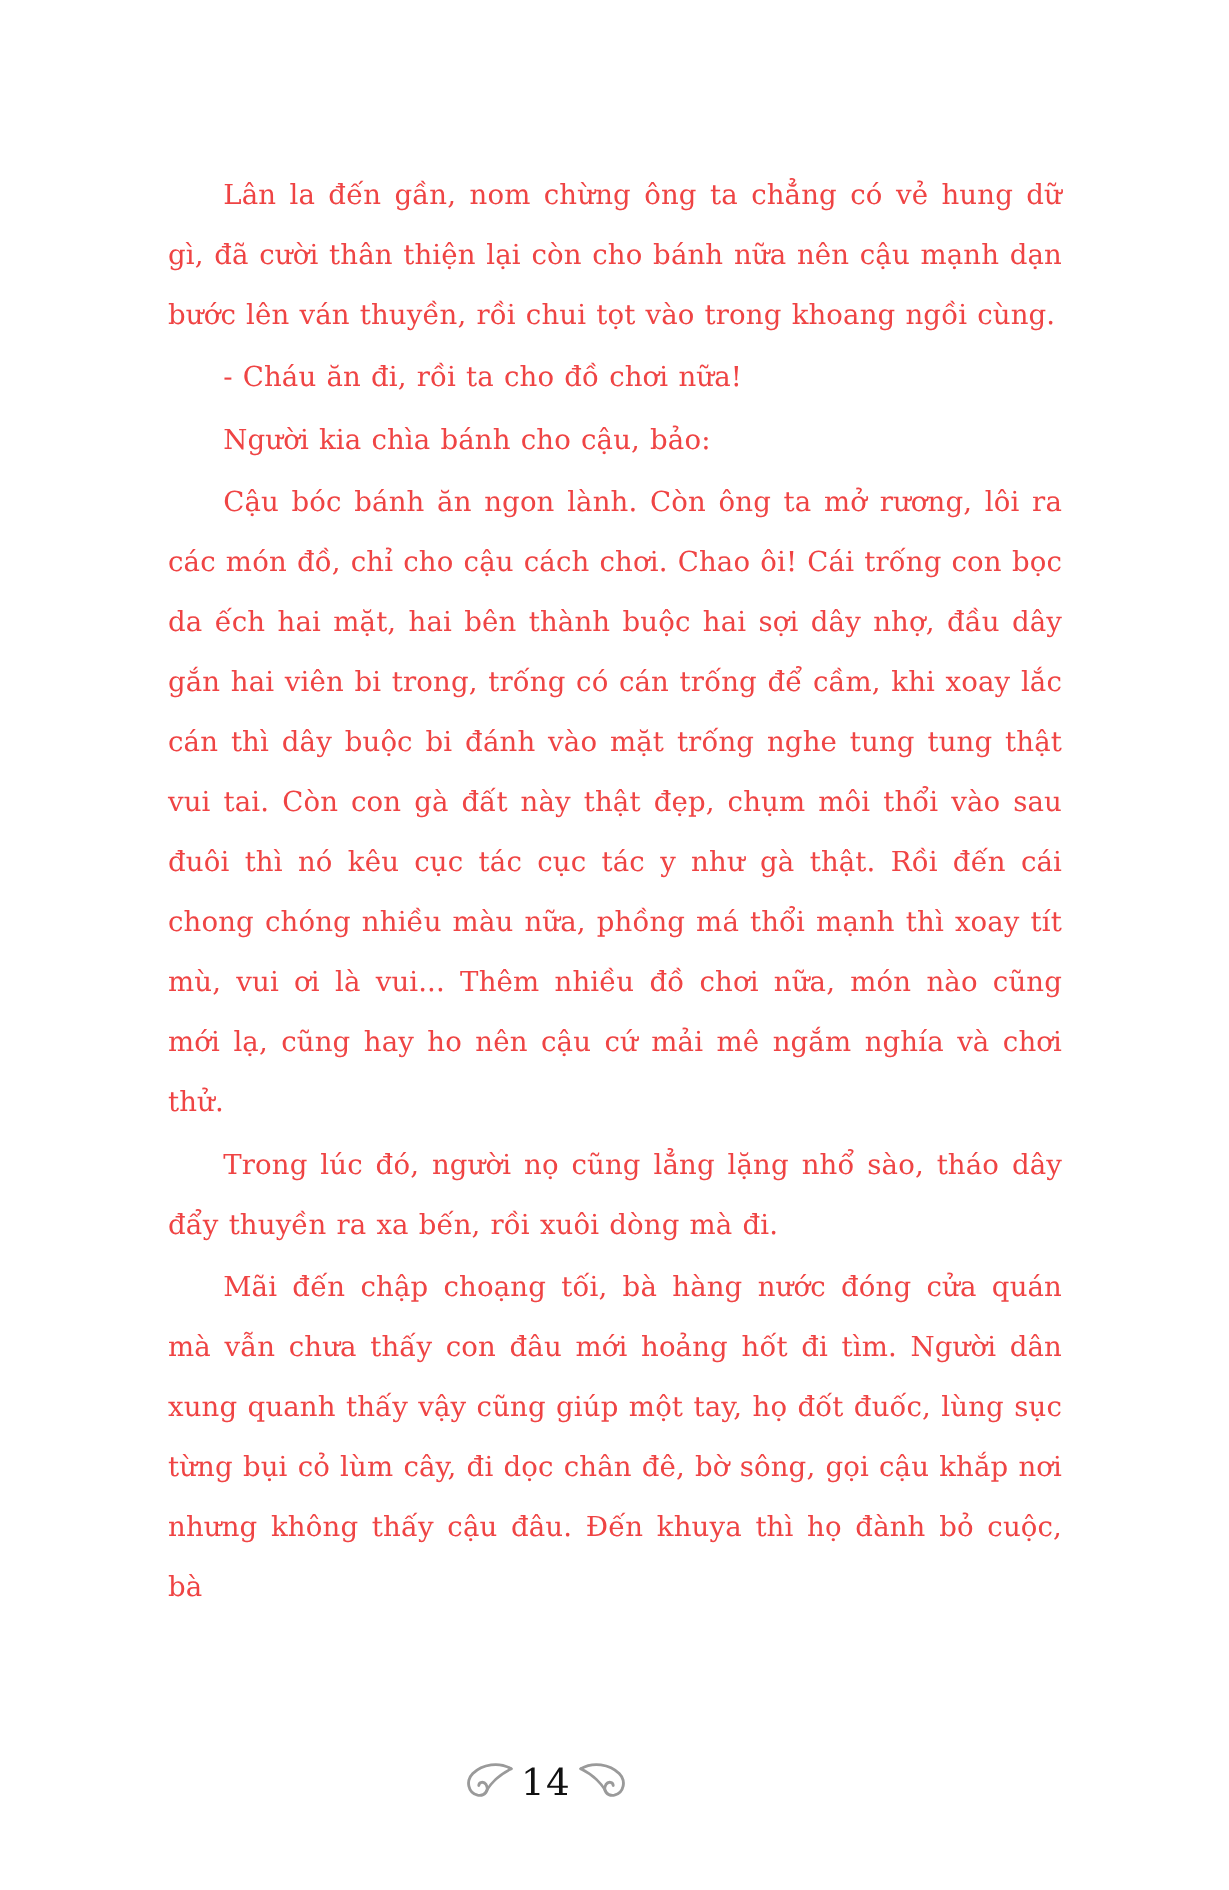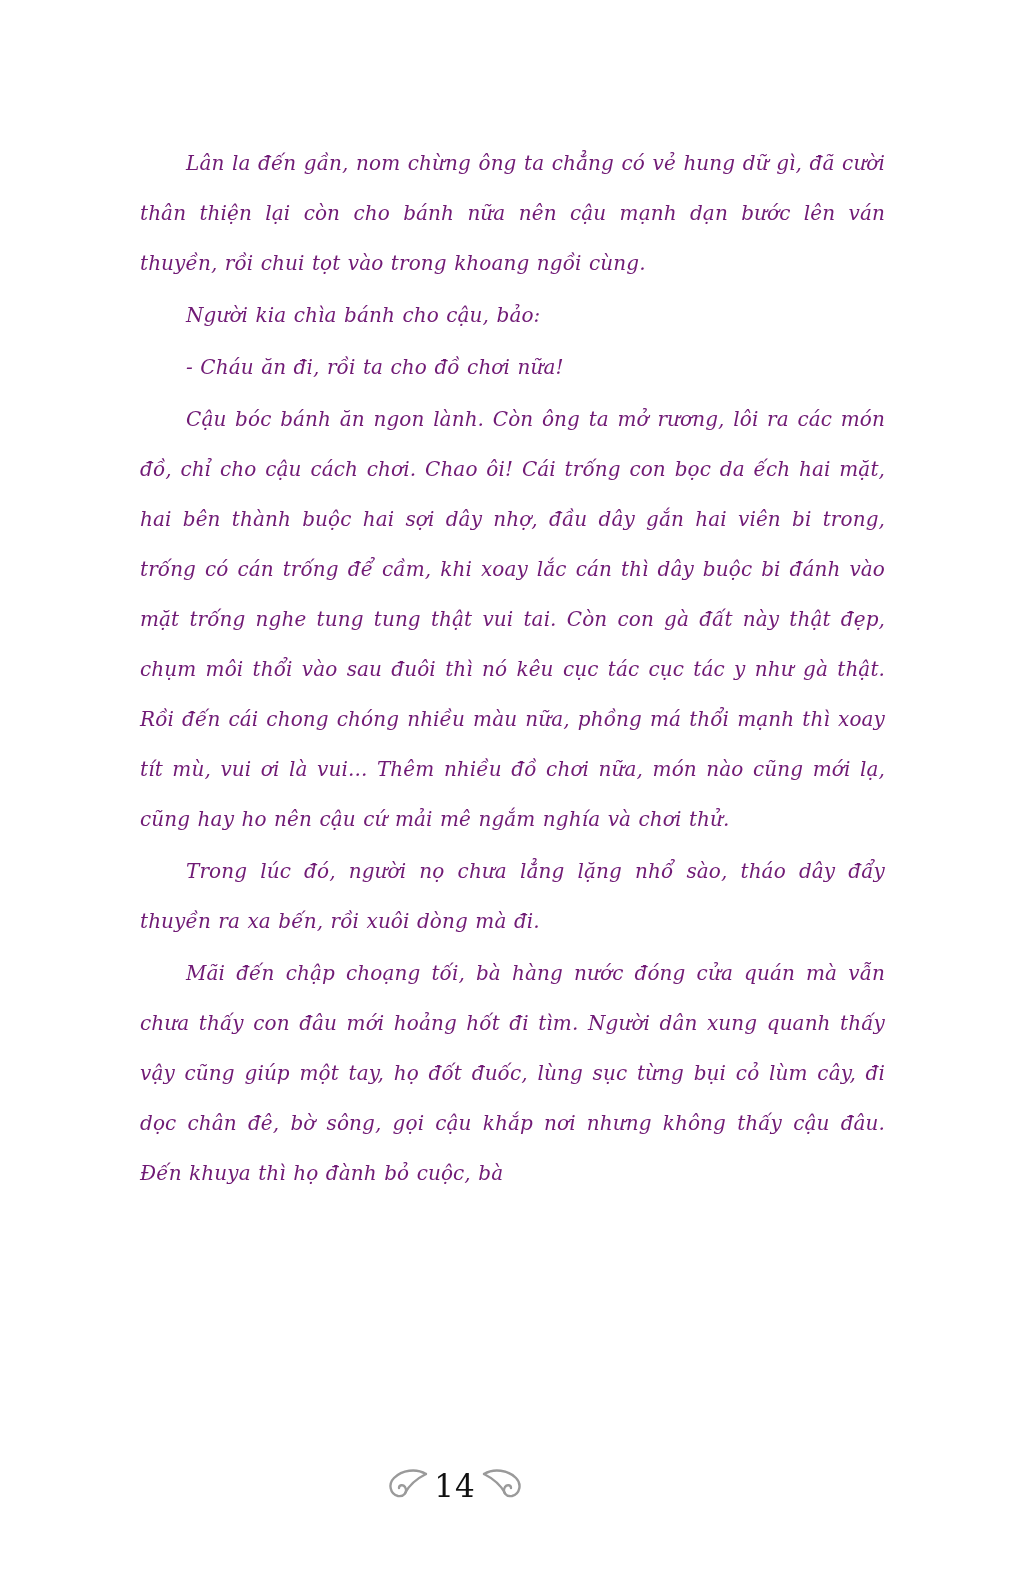--- a/index.html
+++ b/index.html
@@ -24,29 +24,28 @@
     background: #ffffff;
   }
   .text-column {
     position: absolute;
     left: 140px;
     top: 138px;
     width: 745px;
   }
   .para {
     margin: 0 0 2px 0;
-    font-size: 20px;
+    font-size: 23px;
     line-height: 50px;
     text-indent: 46px;
     text-align: justify;
     text-justify: inter-word;
     letter-spacing: 0.1px;
     word-spacing: 1px;
-    color: #701a75;
-    font-style: italic;
+    color: #ef4444;
   }
   .para.dialogue {
     text-indent: 46px;
   }
   .footer {
     position: absolute;
     left: 0;
     bottom: 58px;
     width: 910px;
     text-align: center;
@@ -73,24 +72,24 @@
   .orn-left { left: -62px; }
   .orn-right { right: -62px; }
 </style>
 </head>
 <body>
 
 <div class="page">
 
   <div class="text-column">
     <p class="para">Lân la đến gần, nom chừng ông ta chẳng có vẻ hung dữ gì, đã cười thân thiện lại còn cho bánh nữa nên cậu mạnh dạn bước lên ván thuyền, rồi chui tọt vào trong khoang ngồi cùng.</p>
+    <p class="para dialogue">- Cháu ăn đi, rồi ta cho đồ chơi nữa!</p>
     <p class="para">Người kia chìa bánh cho cậu, bảo:</p>
-    <p class="para dialogue">- Cháu ăn đi, rồi ta cho đồ chơi nữa!</p>
     <p class="para">Cậu bóc bánh ăn ngon lành. Còn ông ta mở rương, lôi ra các món đồ, chỉ cho cậu cách chơi. Chao ôi! Cái trống con bọc da ếch hai mặt, hai bên thành buộc hai sợi dây nhợ, đầu dây gắn hai viên bi trong, trống có cán trống để cầm, khi xoay lắc cán thì dây buộc bi đánh vào mặt trống nghe tung tung thật vui tai. Còn con gà đất này thật đẹp, chụm môi thổi vào sau đuôi thì nó kêu cục tác cục tác y như gà thật. Rồi đến cái chong chóng nhiều màu nữa, phồng má thổi mạnh thì xoay tít mù, vui ơi là vui... Thêm nhiều đồ chơi nữa, món nào cũng mới lạ, cũng hay ho nên cậu cứ mải mê ngắm nghía và chơi thử.</p>
-    <p class="para">Trong lúc đó, người nọ chưa lẳng lặng nhổ sào, tháo dây đẩy thuyền ra xa bến, rồi xuôi dòng mà đi.</p>
+    <p class="para">Trong lúc đó, người nọ cũng lẳng lặng nhổ sào, tháo dây đẩy thuyền ra xa bến, rồi xuôi dòng mà đi.</p>
     <p class="para">Mãi đến chập choạng tối, bà hàng nước đóng cửa quán mà vẫn chưa thấy con đâu mới hoảng hốt đi tìm. Người dân xung quanh thấy vậy cũng giúp một tay, họ đốt đuốc, lùng sục từng bụi cỏ lùm cây, đi dọc chân đê, bờ sông, gọi cậu khắp nơi nhưng không thấy cậu đâu. Đến khuya thì họ đành bỏ cuộc, bà</p>
   </div>
 
   <div class="footer">
     <div class="folio-wrap">
       <span class="orn orn-left">
         <svg width="56" height="40" viewBox="0 0 56 40">
           <path d="M54 8 C44 2, 30 4, 22 12 C16 18, 18 28, 26 30 C32 31, 36 26, 33 21 C31 18, 27 19, 27 22" fill="none" stroke="#9a9a9a" stroke-width="2.4" stroke-linecap="round"></path>
           <path d="M54 8 C46 12, 38 18, 33 27" fill="none" stroke="#9a9a9a" stroke-width="2.2" stroke-linecap="round"></path>
         </svg>

